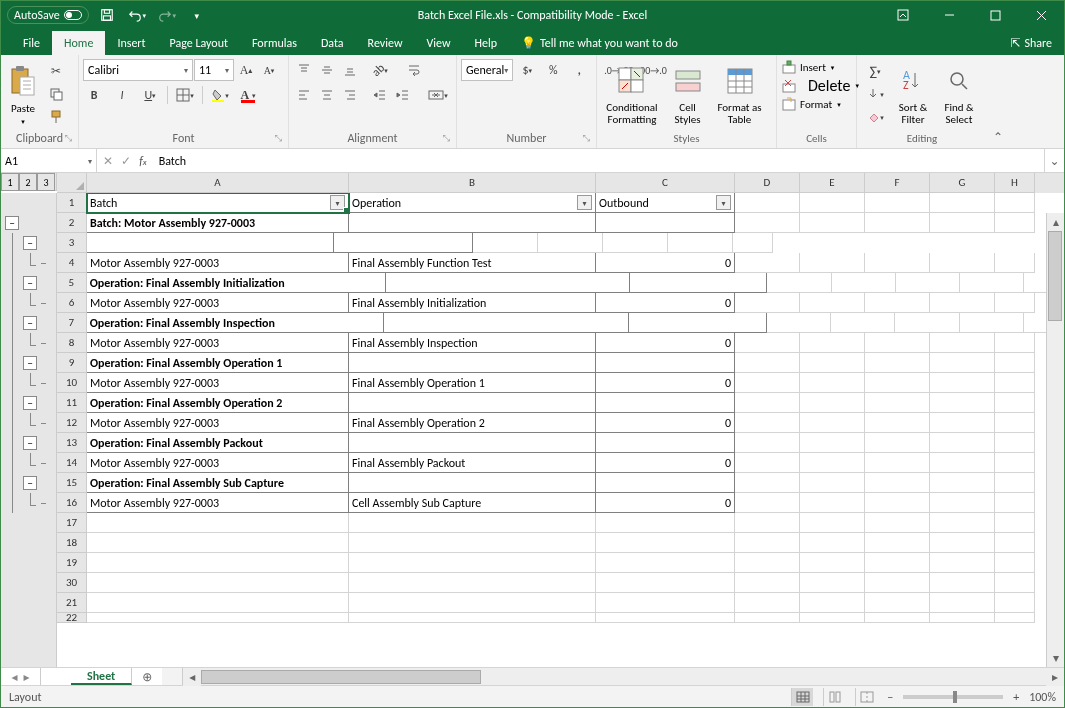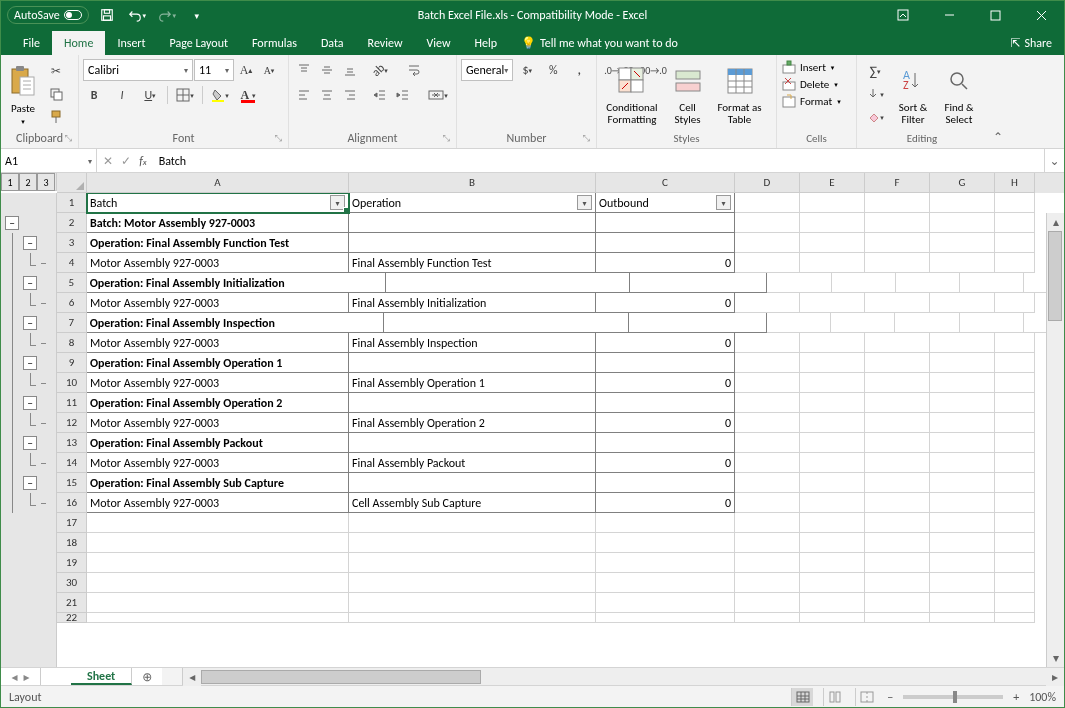--- a/index.html
+++ b/index.html
@@ -402,21 +402,21 @@
           </svg>
           <span style="font-size:11px;margin-left:2px">Insert</span>
           <span style="font-size:7px;margin-left:4px">▾</span>
         </div>
       <div class="small-row">
           <svg width="16" height="16">
             <rect x="2" y="6" width="12" height="8" fill="#fff" stroke="#888"></rect>
             <line x1="4" y1="2" x2="10" y2="8" stroke="#c44"></line>
             <line x1="10" y1="2" x2="4" y2="8" stroke="#c44"></line>
           </svg>
-          <span style="font-size:11px;margin-left:2px">Delete</span>
+          <span style="font-size:16px;margin-left:10px">Delete</span>
           <span style="font-size:7px;margin-left:4px">▾</span>
         </div>
       <div class="small-row">
           <svg width="16" height="16">
             <rect x="2" y="4" width="12" height="10" fill="#fff" stroke="#888"></rect>
             <path d="M6 2 L10 2 L10 6" fill="none" stroke="#d9a94a"></path>
           </svg>
           <span style="font-size:11px;margin-left:2px">Format</span>
           <span style="font-size:7px;margin-left:4px">▾</span>
         </div>
@@ -614,23 +614,20 @@
             <div class="cell bold" style="width: 247px; border-right: 1px solid rgb(128, 128, 128); border-bottom: 1px solid rgb(128, 128, 128);"></div>
             <div class="cell bold" style="width: 139px; border-right: 1px solid rgb(128, 128, 128); border-bottom: 1px solid rgb(128, 128, 128);"></div>
             <div class="cell bold" style="width: 65px;"></div>
             <div class="cell bold" style="width: 65px;"></div>
             <div class="cell bold" style="width: 65px;"></div>
             <div class="cell bold" style="width: 65px;"></div>
             <div class="cell bold" style="width: 40px;"></div>
           </div>
           <div class="row">
             <div class="rowhead">3</div>
-            <div class="cell bold" style="width: 262px; border-right: 1px solid rgb(128, 128, 128); border-bottom: 1px solid rgb(128, 128, 128);">
-              <span>Operation: Final Assembly Function Test</span>
-            </div>
             <div class="cell bold" style="width: 247px; border-right: 1px solid rgb(128, 128, 128); border-bottom: 1px solid rgb(128, 128, 128);"></div>
             <div class="cell bold" style="width: 139px; border-right: 1px solid rgb(128, 128, 128); border-bottom: 1px solid rgb(128, 128, 128);"></div>
             <div class="cell bold" style="width: 65px;"></div>
             <div class="cell bold" style="width: 65px;"></div>
             <div class="cell bold" style="width: 65px;"></div>
             <div class="cell bold" style="width: 65px;"></div>
             <div class="cell bold" style="width: 40px;"></div>
           </div>
           <div class="row">
             <div class="rowhead">4</div>

